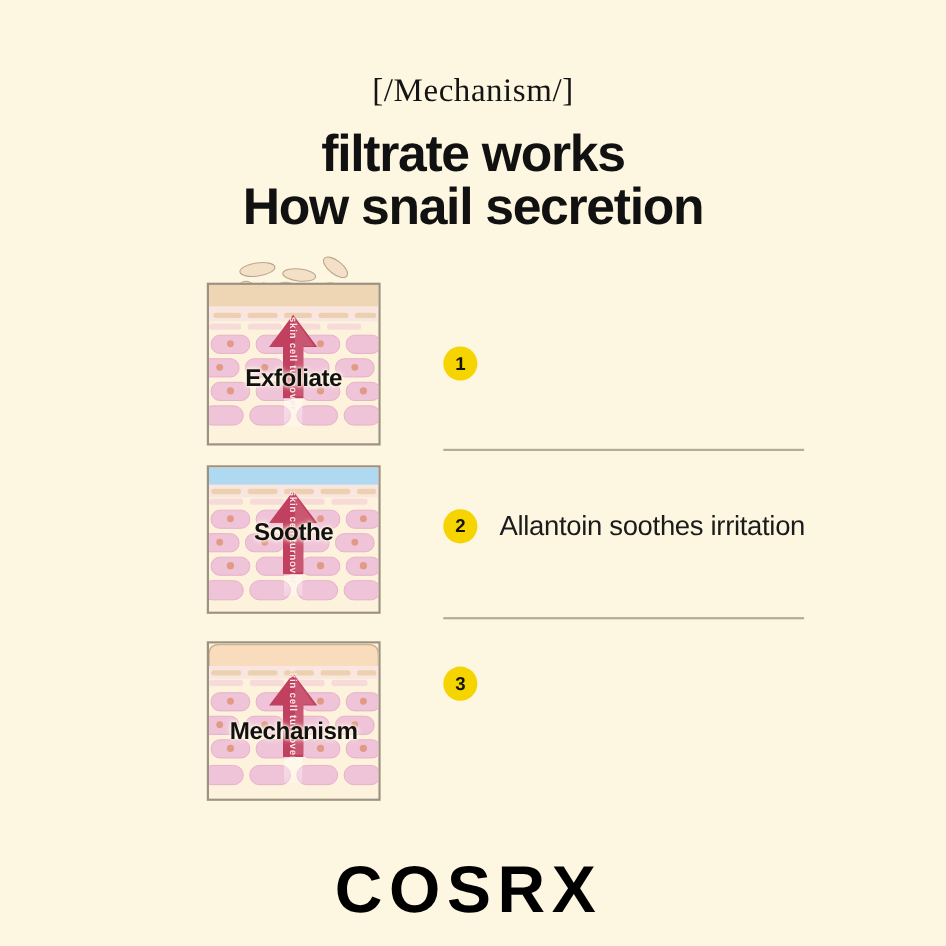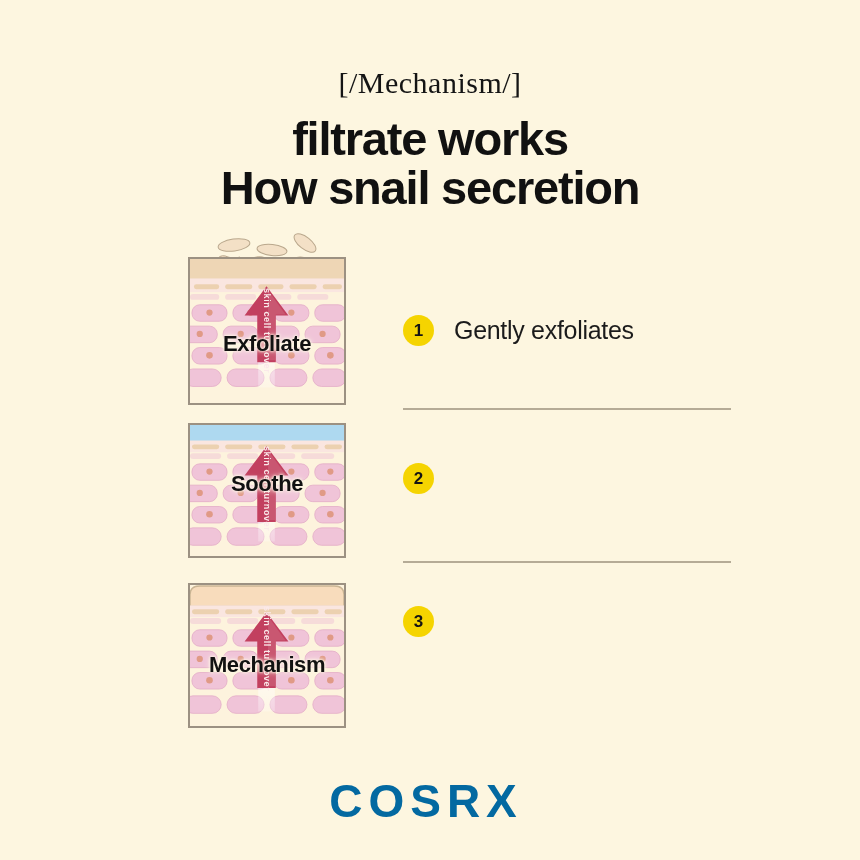--- a/index.html
+++ b/index.html
@@ -159,23 +159,23 @@
 
   
   .logo {
     position: absolute;
     top: 774px;
     left: 0;
     width: 852px;
     text-align: center;
     font-family: "Liberation Sans", sans-serif;
     font-weight: bold;
-    font-size: 46px;
+    font-size: 60px;
     letter-spacing: 6px;
-    color: #0369a1;
+    color: #000000;
   }
 </style>
 </head>
 <body>
 
 <div class="poster">
 
   <div class="eyebrow">[/Mechanism/]</div>
   <div class="headline">
     <div>filtrate works</div>
@@ -395,27 +395,27 @@
         <path d="M78.5 28 L101 58 L88 58 L88 106 L69 106 L69 58 L56 58 Z" fill="#c2405f"></path>
         <path d="M78.5 30 L98 57 L88 57 L88 104 L80 104 L80 30 Z" fill="#d06a80" opacity="0.55"></path>
       </g>
     </svg>
   </div>
   <div class="arrow-label" id="arrow-label-3">skin cell turnover</div>
   <div class="panel-caption" id="caption-3">Mechanism</div>
 
   <div class="step" id="step-1">
     <div class="badge">1</div>
-    <div class="step-text">Gently exfoliates</div>
   </div>
 
   <div class="divider" id="divider-1"></div>
 
   <div class="step" id="step-2">
     <div class="badge">2</div>
+    <div class="step-text">Allantoin soothes irritation</div>
   </div>
 
   <div class="divider" id="divider-2"></div>
 
   <div class="step" id="step-3">
     <div class="badge">3</div>
   </div>
 
   <div class="logo">COSRX</div>
 

